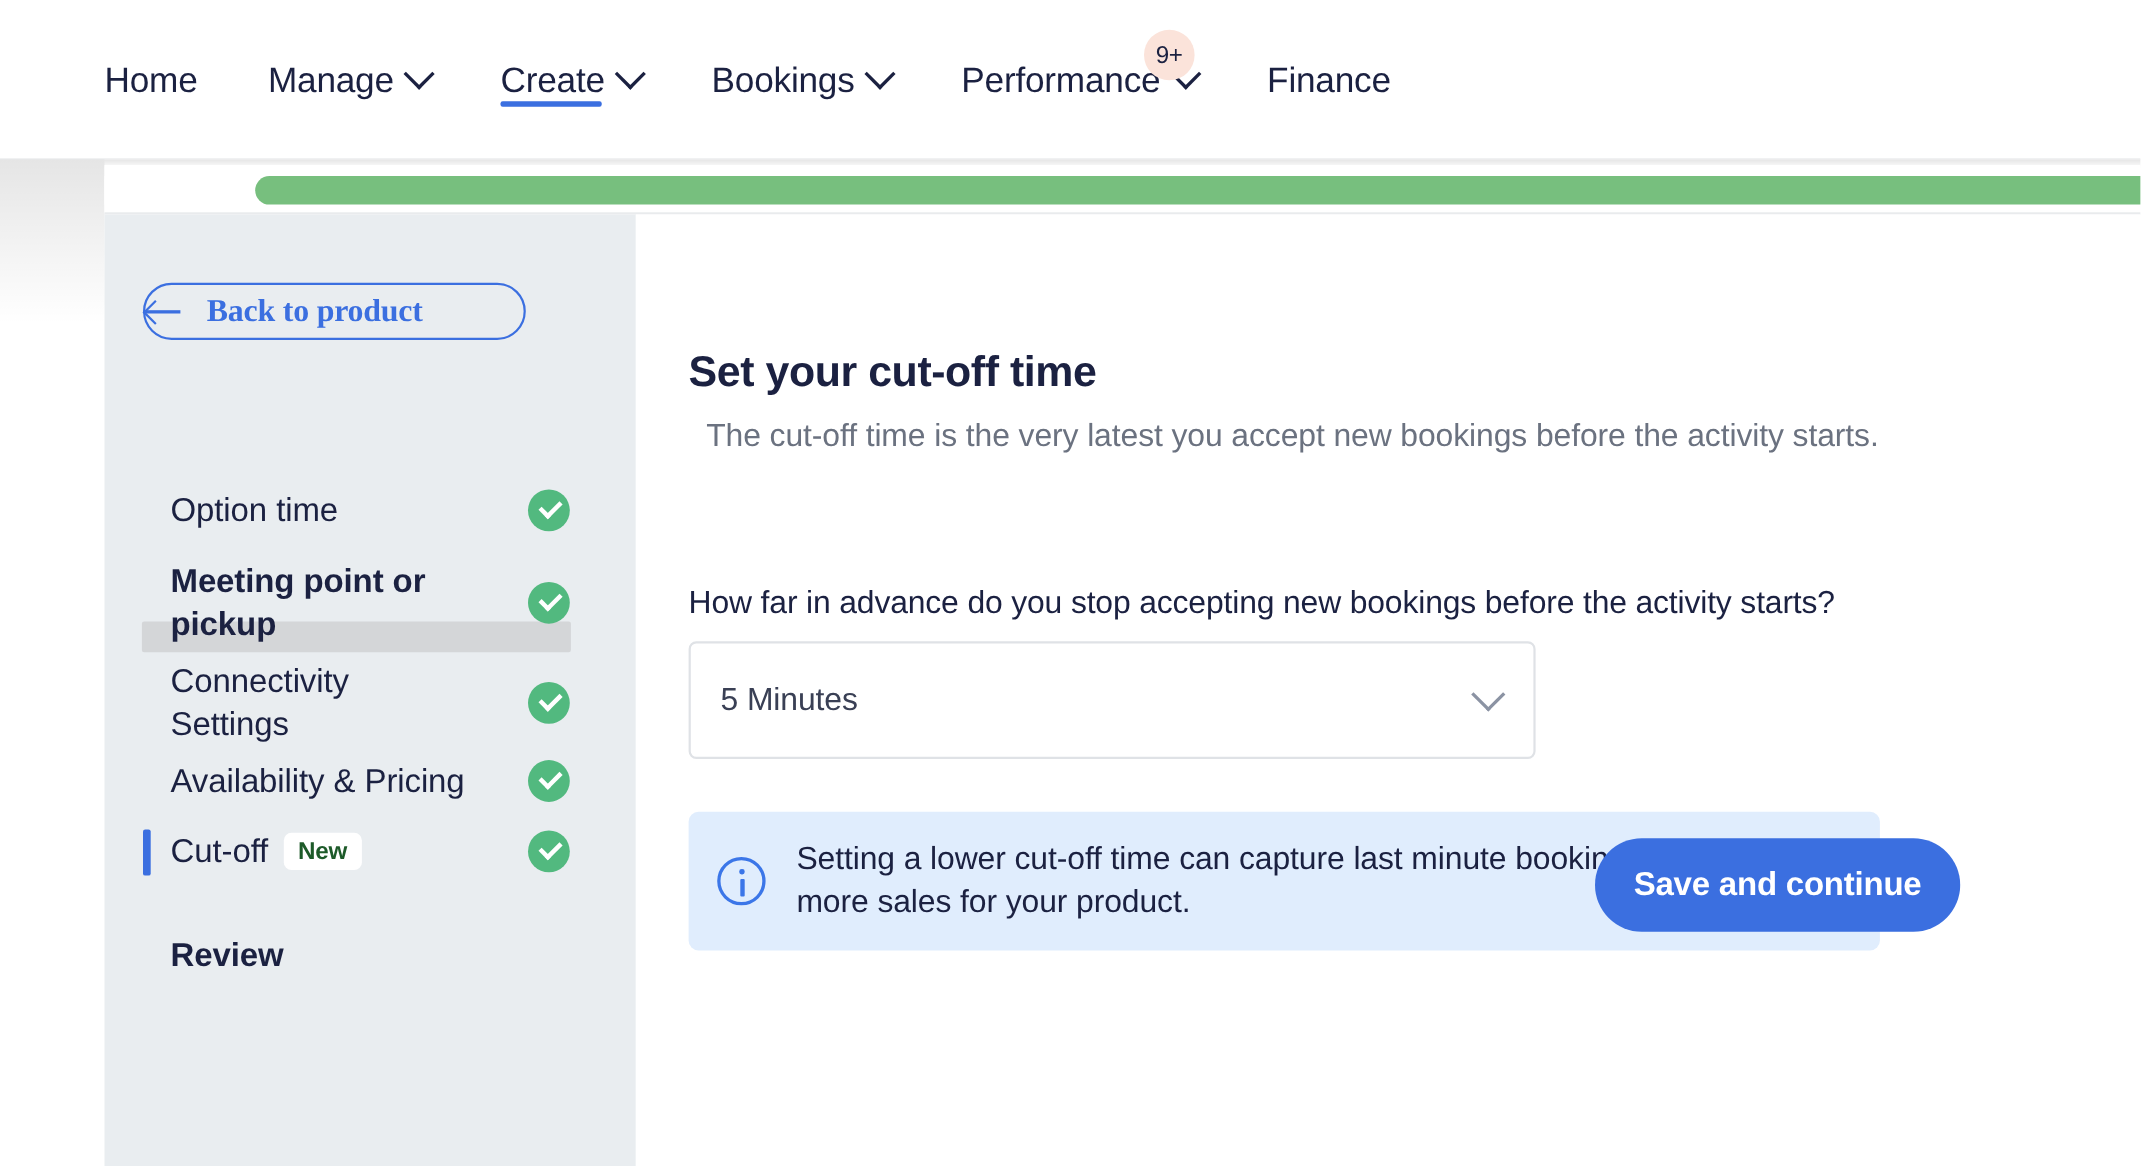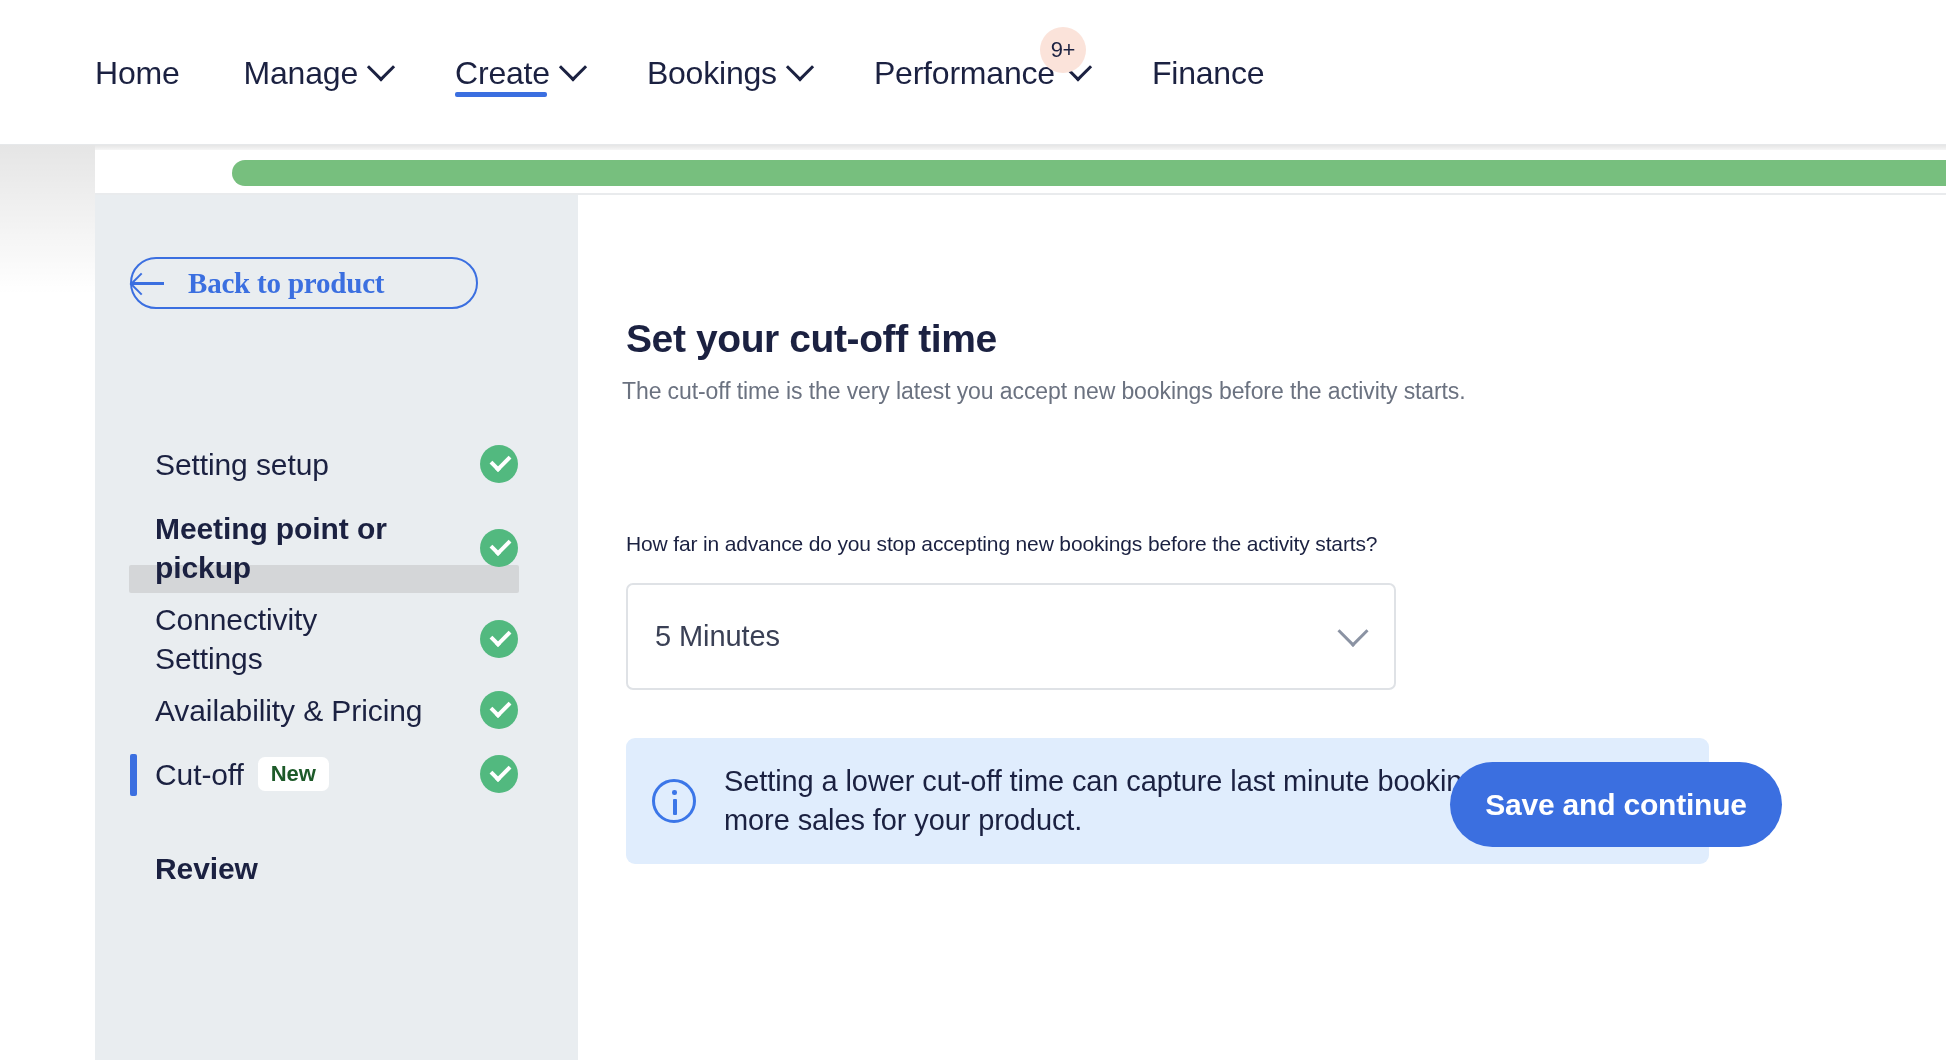--- a/index.html
+++ b/index.html
@@ -269,31 +269,31 @@
   .page-title {
     position: absolute;
     left: 48px; top: 122px;
     font-size: 39px;
     font-weight: 700;
     color: #1b2141;
     letter-spacing: -0.4px;
   }
   .page-desc {
     position: absolute;
-    left: 44px; top: 181px;
+    left: 64px; top: 181px;
     width: 1110px;
-    font-size: 23px;
+    font-size: 29px;
     color: #6b7280;
     line-height: 1.38;
     letter-spacing: -0.1px;
   }
   .field-label {
     position: absolute;
     left: 48px; top: 337px;
-    font-size: 21px;
+    font-size: 29px;
     color: #1b2141;
     letter-spacing: -0.15px;
   }
   .select-box {
     position: absolute;
     left: 48px; top: 388px;
     width: 770px;
     height: 107px;
     border: 2px solid #dfe2e6;
     border-radius: 7px;
@@ -451,21 +451,21 @@
     <div class="back-btn">
       <span class="back-arrow"></span>
       <span class="back-label">Back to product</span>
     </div>
 
     <div class="skeleton-bar"></div>
 
     <div class="steps">
 
       <div class="step">
-        <span class="step-label">Setting setup</span>
+        <span class="step-label">Option time</span>
         <span class="check-icon"></span>
       </div>
 
       <div class="step two-line">
         <span class="step-label">Meeting point or pickup</span>
         <span class="check-icon"></span>
       </div>
 
       <div class="step">
         <span class="step-label">Connectivity Settings</span>

